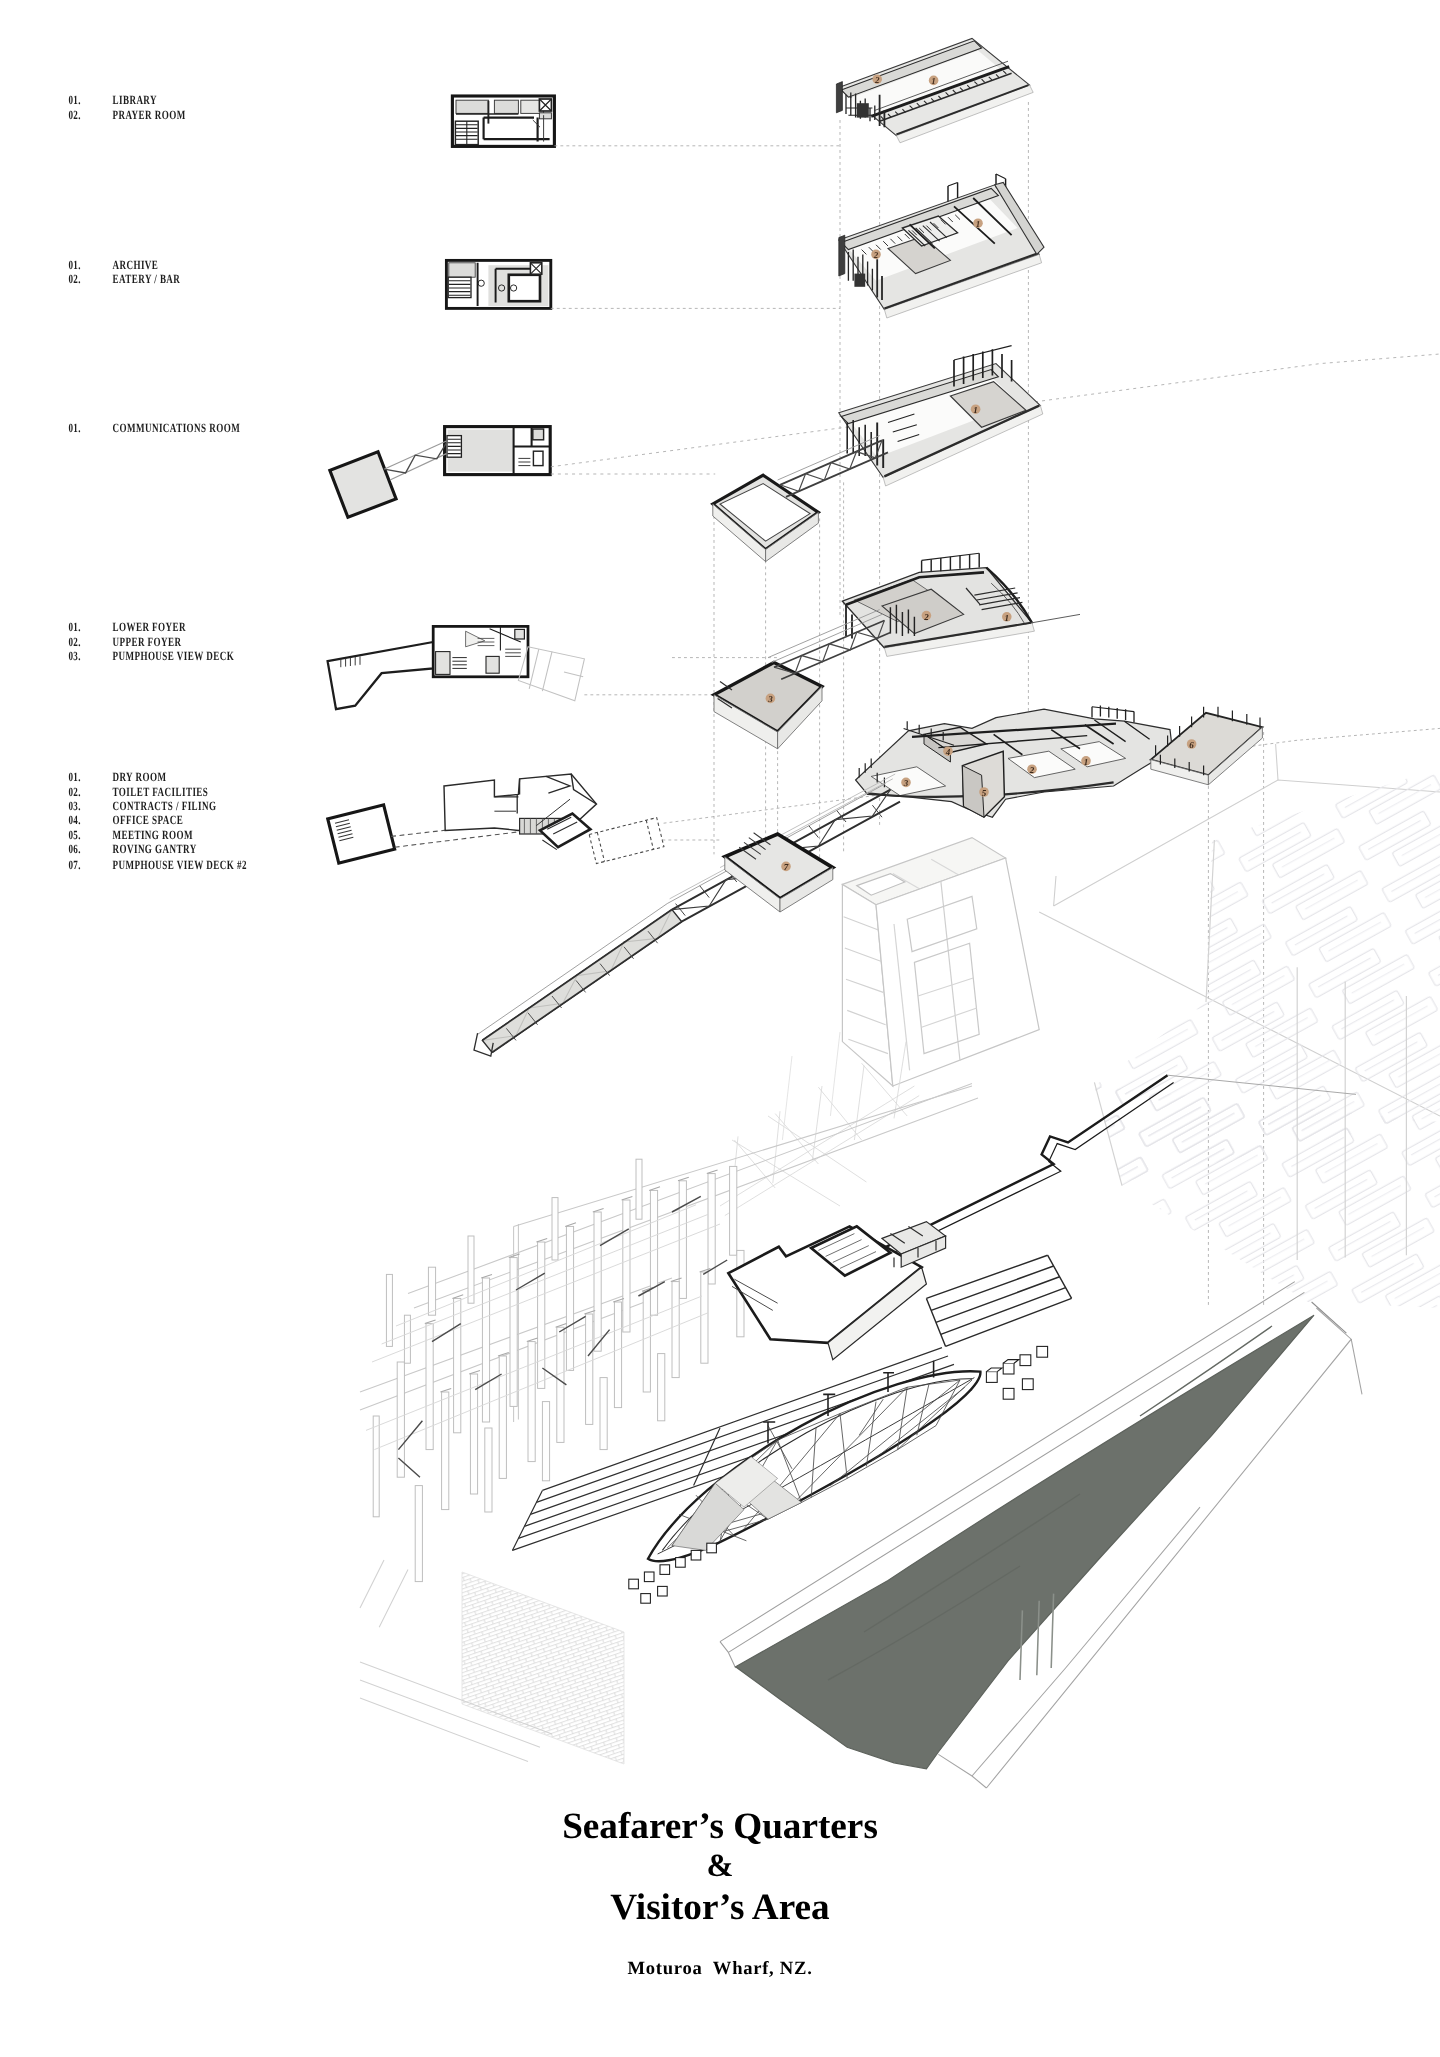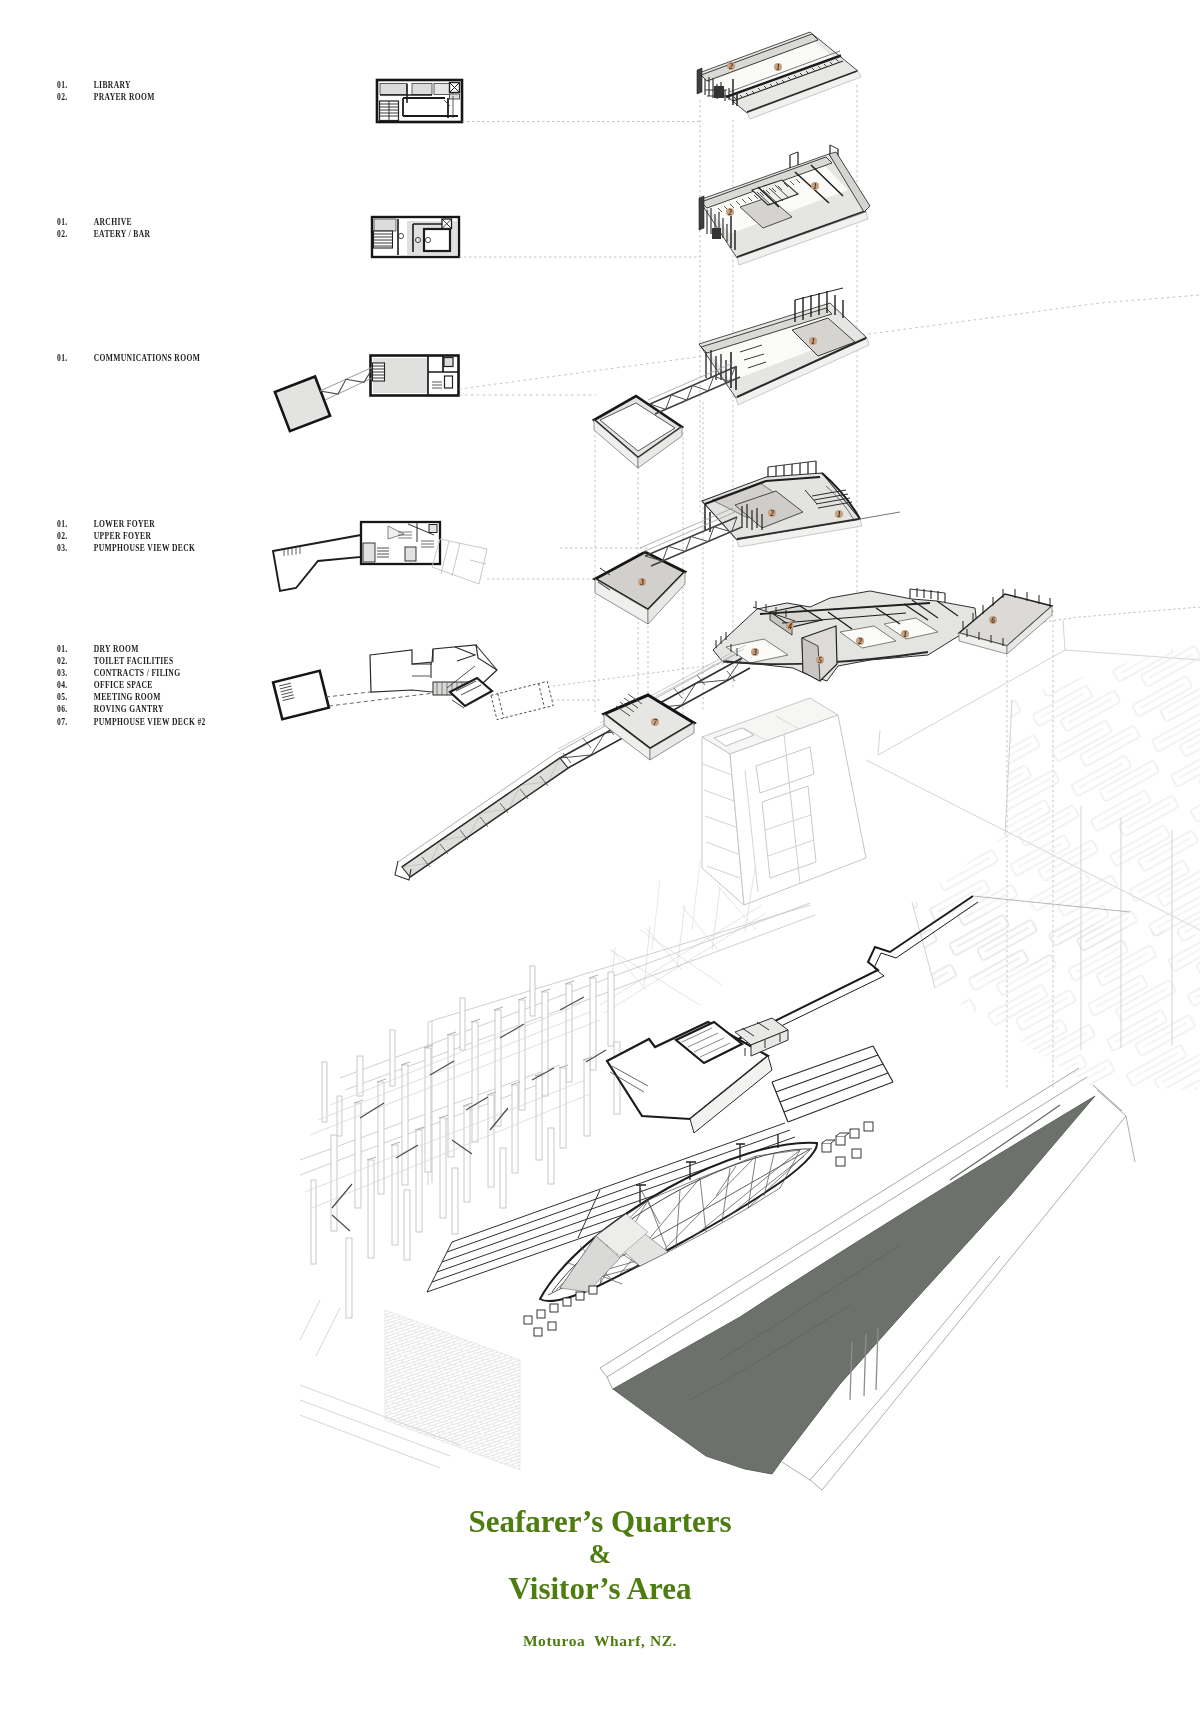--- a/index.html
+++ b/index.html
@@ -1,21 +1,21 @@
 <!DOCTYPE html>
 <html><head>
 <meta charset="utf-8">
 <style>
   html,body{margin:0;padding:0;background:#ffffff;}
   #page{position:relative;width:1200px;height:1714px;background:#ffffff;overflow:hidden;
         font-family:"Liberation Serif", serif;}
   .list{position:absolute;font-weight:bold;font-size:10.5px;line-height:12.1px;color:#1d1d1d;letter-spacing:0.5px;white-space:nowrap;transform-origin:0 0;transform:scaleX(0.72);}
   .list .num{display:inline-block;width:51px;}
   svg{position:absolute;left:0;top:0;}
-  .title{position:absolute;left:0;width:1200px;text-align:center;color:#4d7c0f;font-weight:bold;}
+  .title{position:absolute;left:0;width:1200px;text-align:center;color:#000000;font-weight:bold;}
 </style>
 </head>
 <body>
 <div id="page">
 
 <div class="list" style="left:57px;top:79px;">
 <div><span class="num">01.</span>LIBRARY</div>
 <div><span class="num">02.</span>PRAYER ROOM</div>
 </div>
 

